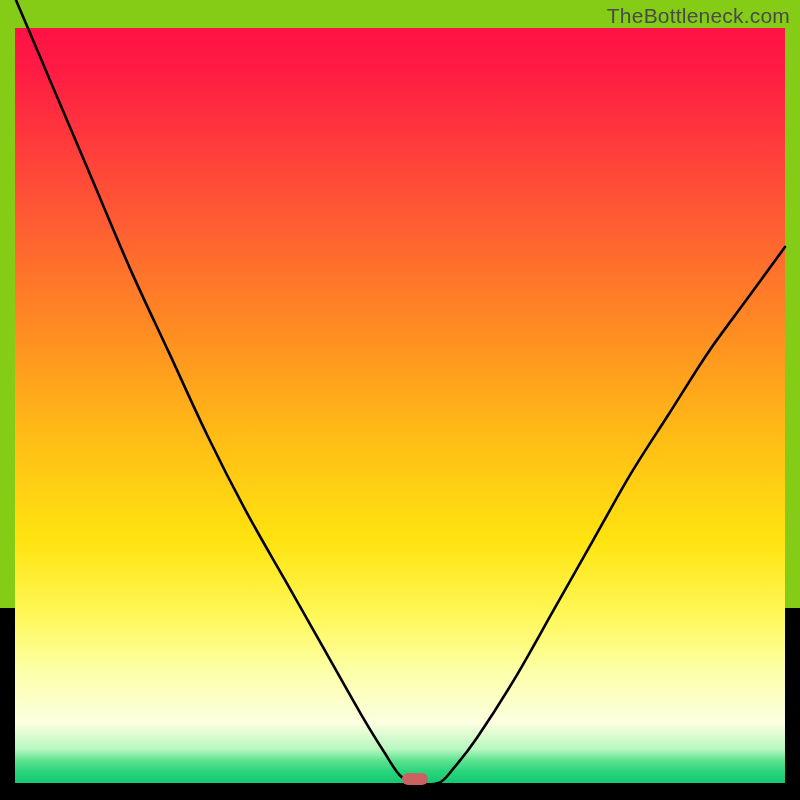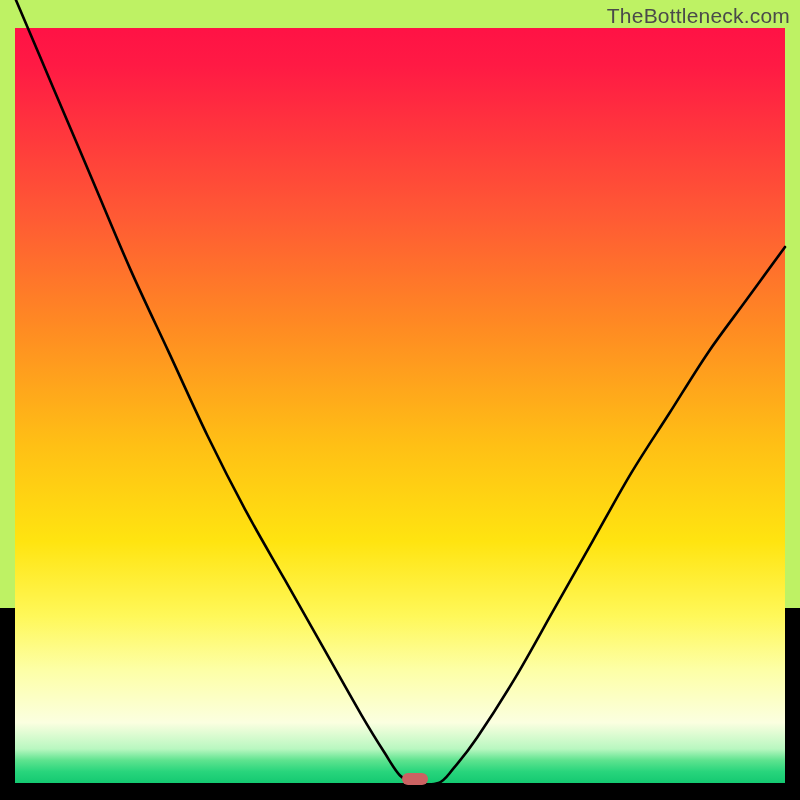--- a/index.html
+++ b/index.html
@@ -8,21 +8,21 @@
     width: 800px;
     height: 800px;
     background: #000;
     overflow: hidden;
     font-family: Arial, Helvetica, sans-serif;
   }
   .frame {
     position: relative;
     width: 800px;
     height: 608px;
-    background: #bef264;
+    background: #84cc16;
   }
   .watermark {
     position: absolute;
     top: 4px;
     right: 10px;
     color: #4a4a4a;
     font-size: 21px;
     font-weight: 400;
     letter-spacing: 0.2px;
     z-index: 10;

